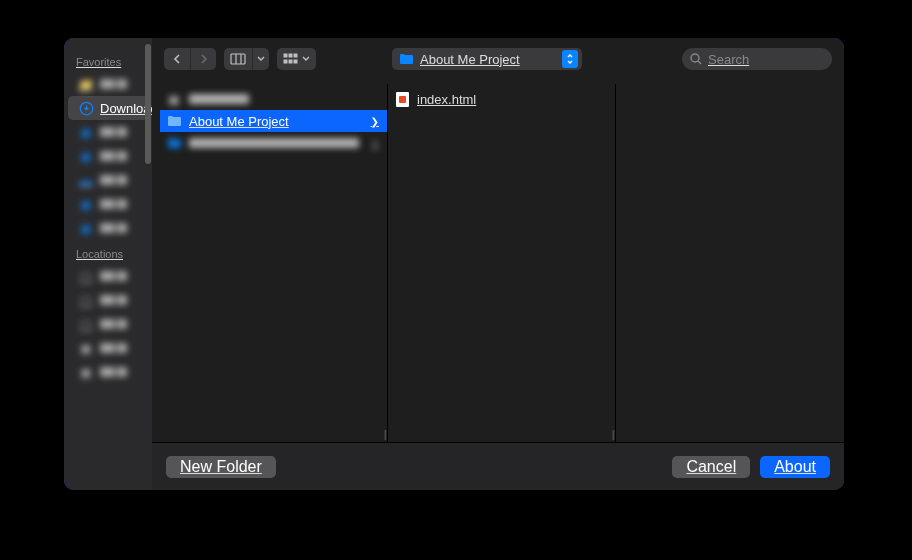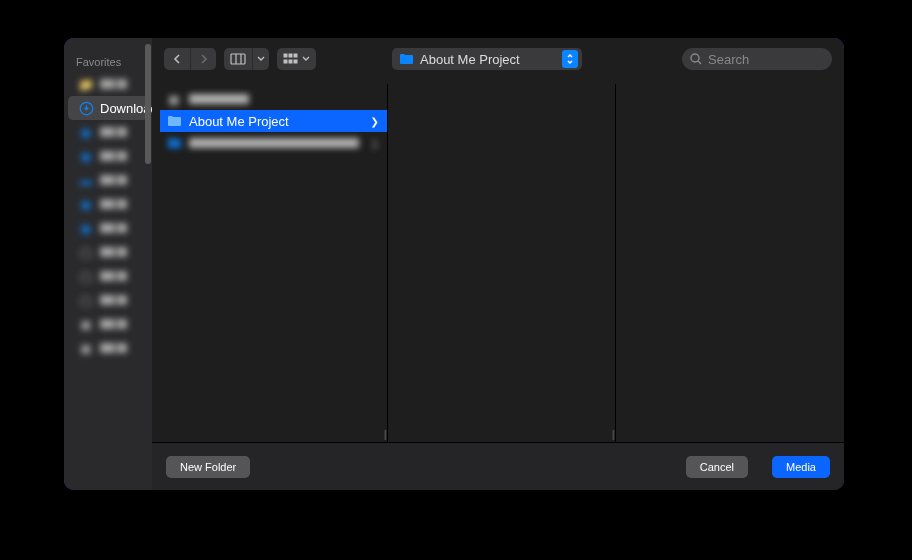--- a/index.html
+++ b/index.html
@@ -17,20 +17,21 @@
     left: 64px;
     top: 38px;
     width: 780px;
     height: 452px;
     background: #6d28d9;
     border-radius: 10px;
     box-shadow: 0 0 30px rgba(0,0,0,0.8);
     display: flex;
     flex-direction: column;
     overflow: hidden;
+    text-decoration: underline;
   }
   .body-row {
     flex: 1;
     display: flex;
     overflow: hidden;
   }
   
   .sidebar {
     width: 134px;
     background: #2a2a2c;
@@ -234,27 +235,27 @@
     gap: 10px;
     background: #252527;
   }
   .btn {
     background: #555557;
     border: none;
     color: #fff;
     height: 22px;
     padding: 0 14px;
     border-radius: 5px;
-    font-size: 11px;
+    font-size: 16px;
     cursor: default;
   }
   .btn.primary {
     background: #0a66ff;
   }
-  .footer .right { margin-left: auto; display:flex; gap:24px; }
+  .footer .right { margin-left: auto; display:flex; gap:10px; }
 
   svg { display:block; }
 </style>
 </head>
 <body>
 
 <div class="window">
 
   <div class="body-row">
 
@@ -292,20 +293,21 @@
       </div>
       <div class="sidebar-item blur">
         <span class="sidebar-icon" style="color:#0a84ff">▣</span>
         <span class="fake-text w70"></span>
       </div>
       <div class="sidebar-item blur">
         <span class="sidebar-icon" style="color:#0a84ff">▣</span>
         <span class="fake-text"></span>
       </div>
 
+      <div class="section-header">Locations</div>
       <div class="sidebar-item blur">
         <span class="sidebar-icon">▢</span>
         <span class="fake-text w80"></span>
       </div>
       <div class="sidebar-item blur">
         <span class="sidebar-icon">▢</span>
         <span class="fake-text"></span>
       </div>
       <div class="sidebar-item blur">
         <span class="sidebar-icon">▢</span>
@@ -414,29 +416,38 @@
                   <path d="M1 2a1 1 0 011-1h3l1 1h7a1 1 0 011 1v7a1 1 0 01-1 1H2a1 1 0 01-1-1V2z" fill="#0a84ff"></path>
                 </svg>
             </span>
             <span class="fake-row-text" style="width:170px"></span>
             <span class="chev">❯</span>
           </div>
           <div class="col-handle">||</div>
         </div>
 
         <div class="col">
+          <div class="row">
+            <span class="file-icon">
+              <svg width="13" height="15" viewBox="0 0 13 15">
+                  <rect x="0" y="0" width="13" height="15" rx="1" fill="#fff"></rect>
+                  <rect x="3" y="4" width="7" height="7" rx="1" fill="#e44d26"></rect>
+                </svg>
+            </span>
+            <span>index.html</span>
+          </div>
           <div class="col-handle">||</div>
         </div>
 
         <div class="col"></div>
       </div>
 
       <div class="footer">
         <button class="btn">New Folder</button>
         <div class="right">
           <button class="btn">Cancel</button>
-          <button class="btn primary">Media</button>
+          <button class="btn primary">About</button>
         </div>
       </div>
 
     </div>
   </div>
 </div>
 
 </body></html>

